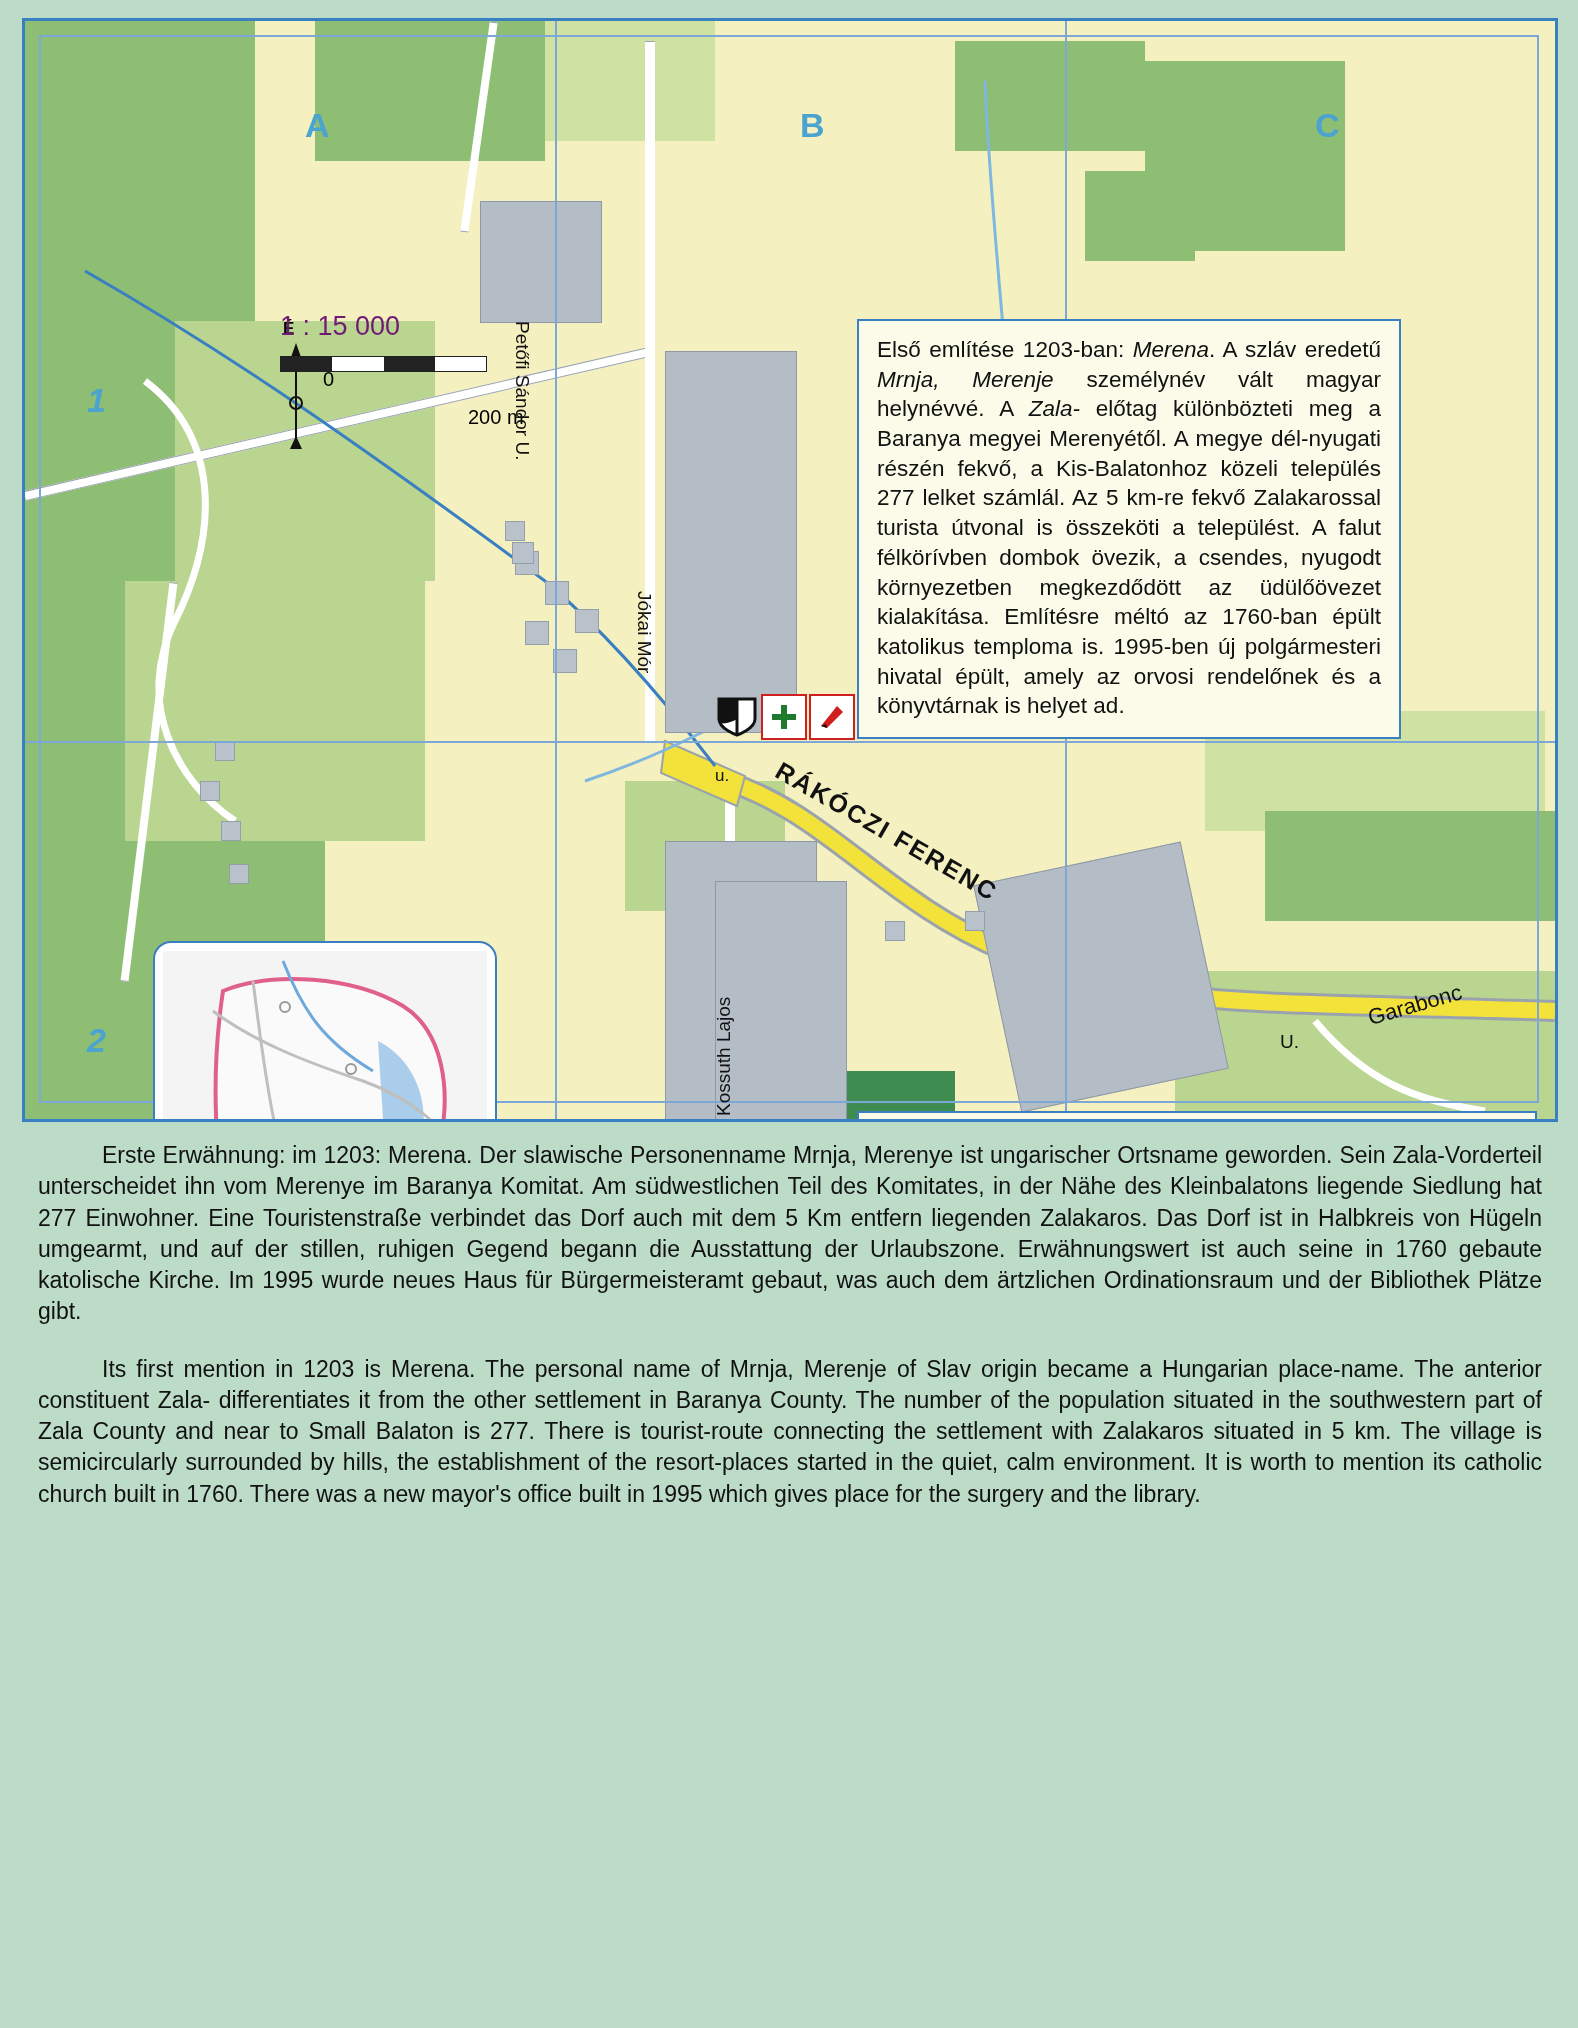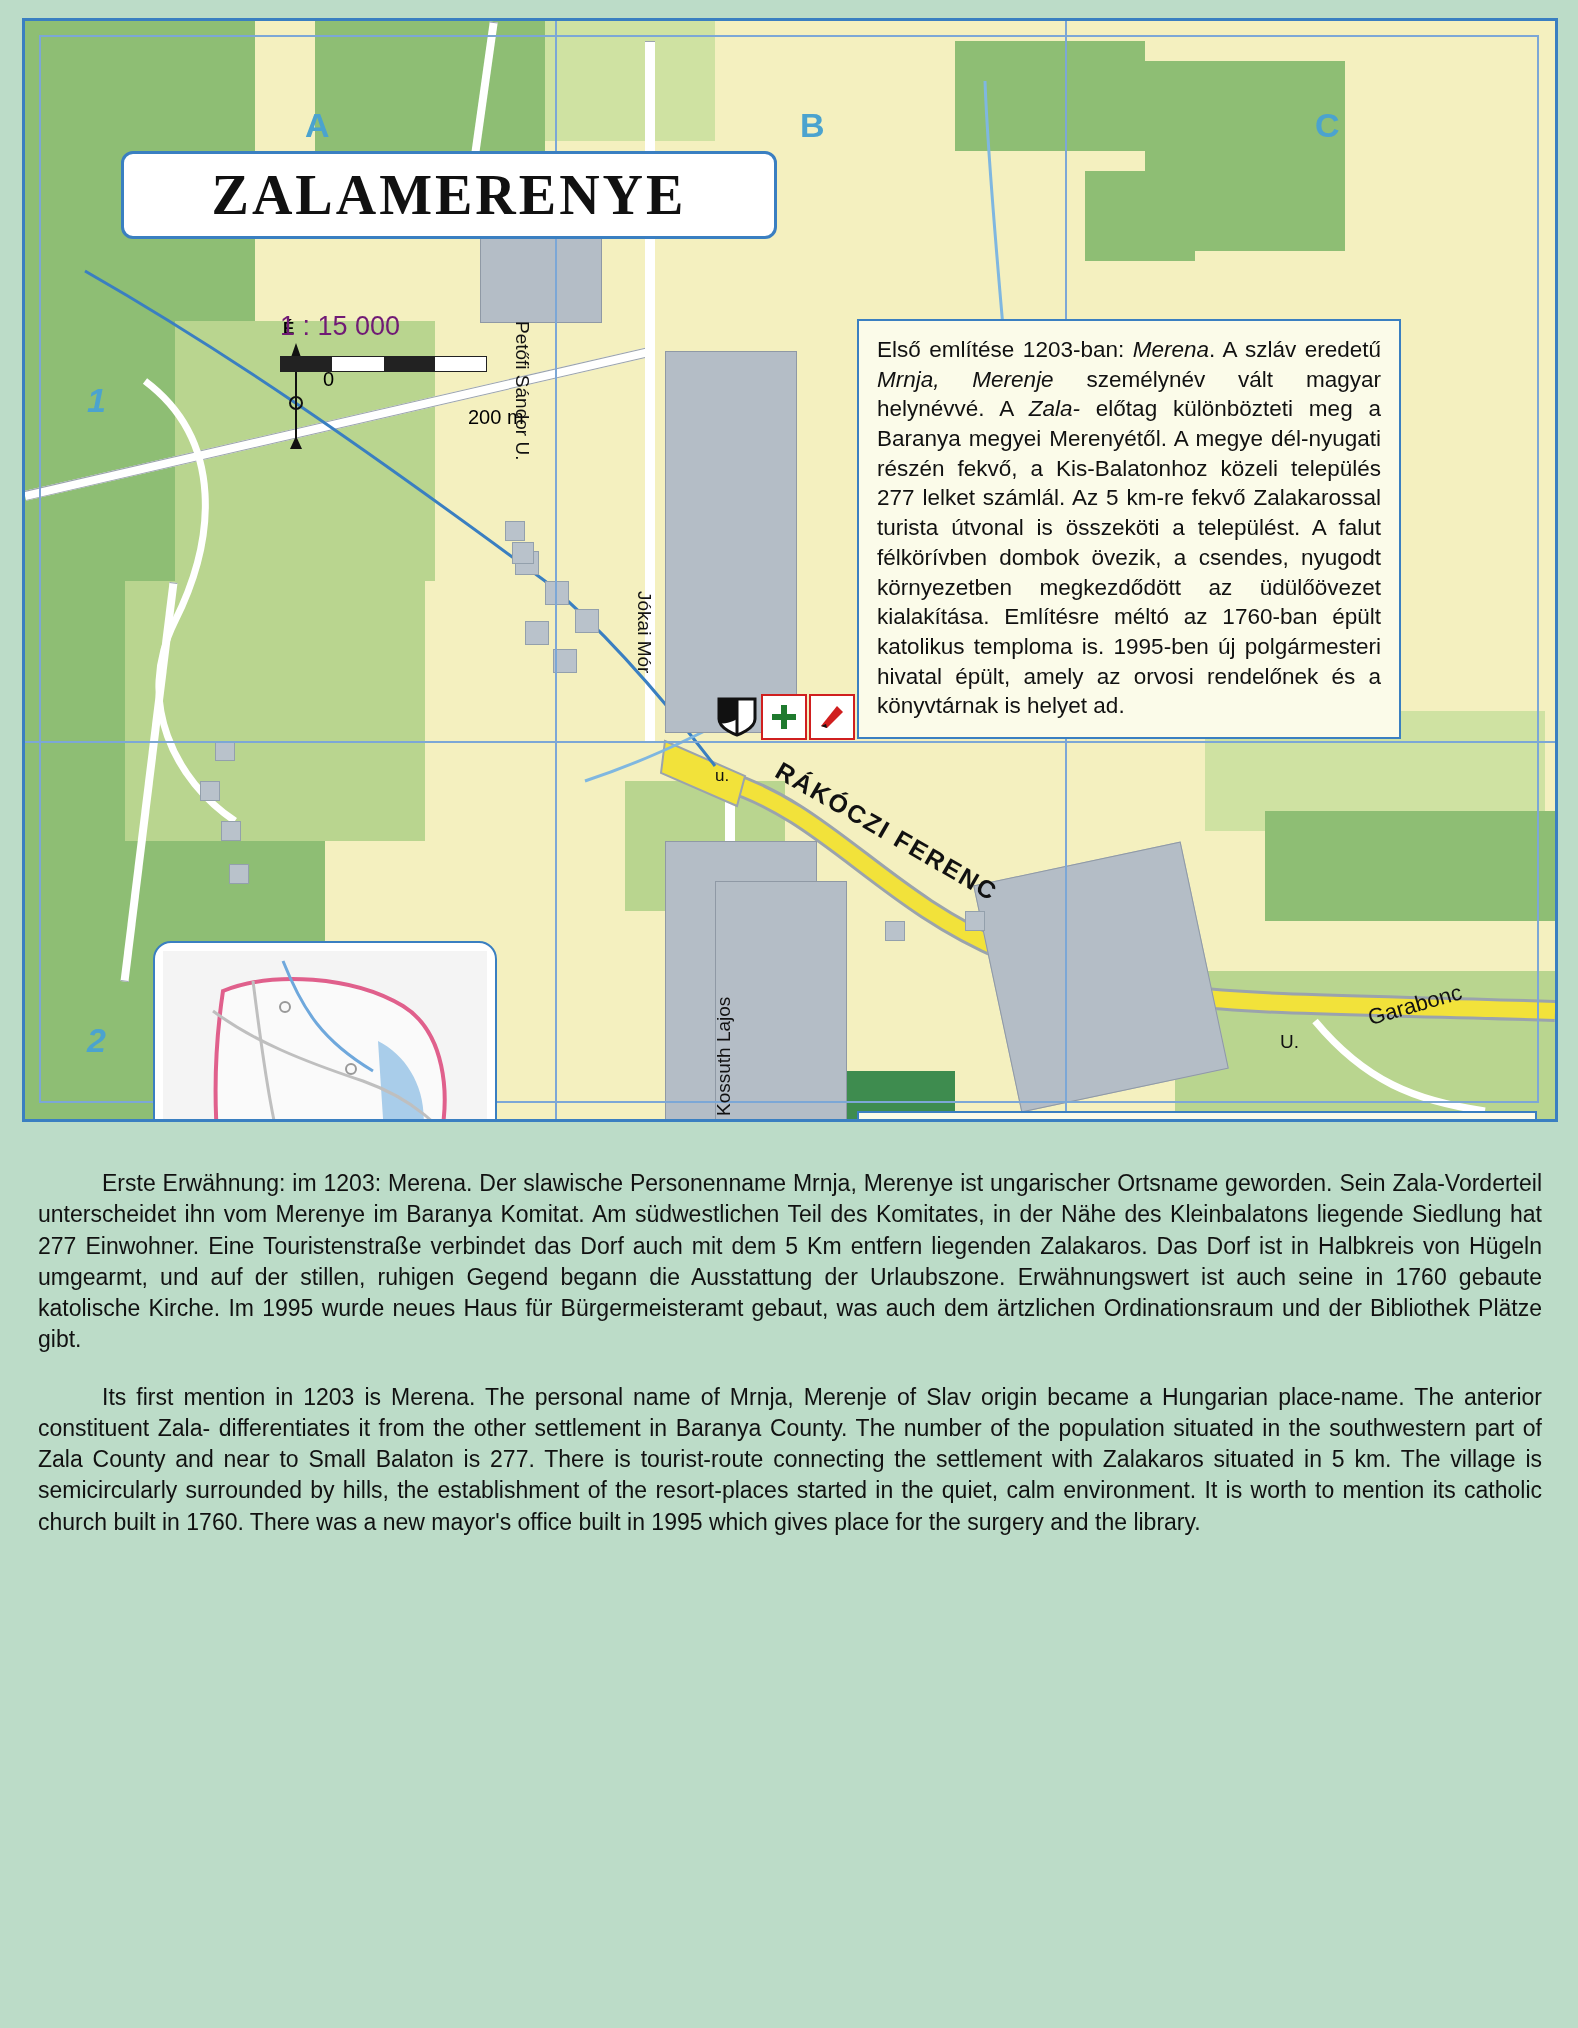--- a/index.html
+++ b/index.html
@@ -102,21 +102,21 @@
     white-space:nowrap;
   }
 
   
   #map-icons{position:absolute;left:690px;top:672px;display:flex;align-items:center;gap:2px;}
   .micon{width:42px;height:42px;border:2px solid #d01f1f;background:#ffffff;display:flex;align-items:center;justify-content:center;}
 
   
   #bottom{
     position:absolute;left:30px;top:1140px;width:1520px;
-    padding:0 8px;box-sizing:border-box;margin-top:28px;
+    padding:0 8px;box-sizing:border-box;
   }
   #bottom p{
     font-size:23px;line-height:1.36;text-align:justify;color:#111;margin:0 0 26px 0;
     text-indent:64px;
   }
 </style>
 </head>
 <body>
 
 <div id="map-panel">
@@ -185,23 +185,20 @@
     <div class="gridline" style="left:14px;top:14px;width:2px;height:1068px;"></div>
     <div class="gridline" style="left:1512px;top:14px;width:2px;height:1068px;"></div>
     <div class="gridline" style="left:14px;top:1080px;width:1500px;height:2px;"></div>
 
     <div class="grid-label" style="left:280px;top:85px;">A</div>
     <div class="grid-label" style="left:775px;top:85px;">B</div>
     <div class="grid-label" style="left:1290px;top:85px;">C</div>
     <div class="grid-label num" style="left:62px;top:360px;font-style:italic;">1</div>
     <div class="grid-label num" style="left:62px;top:1000px;font-style:italic;">2</div>
 
-    <div id="title-box">
-      <span>ZALAMERENYE</span>
-    </div>
 
     <div id="north">
       <div class="e">É</div>
       <svg width="26" height="110" style="display:block;margin-top:2px;">
         <polygon points="13,2 20,22 13,17 6,22" fill="#111"></polygon>
         <line x1="13" y1="16" x2="13" y2="108" stroke="#111" stroke-width="2"></line>
         <circle cx="13" cy="62" r="6" fill="none" stroke="#111" stroke-width="2"></circle>
         <polygon points="13,95 19,108 7,108" fill="#111"></polygon>
       </svg>
     </div>

